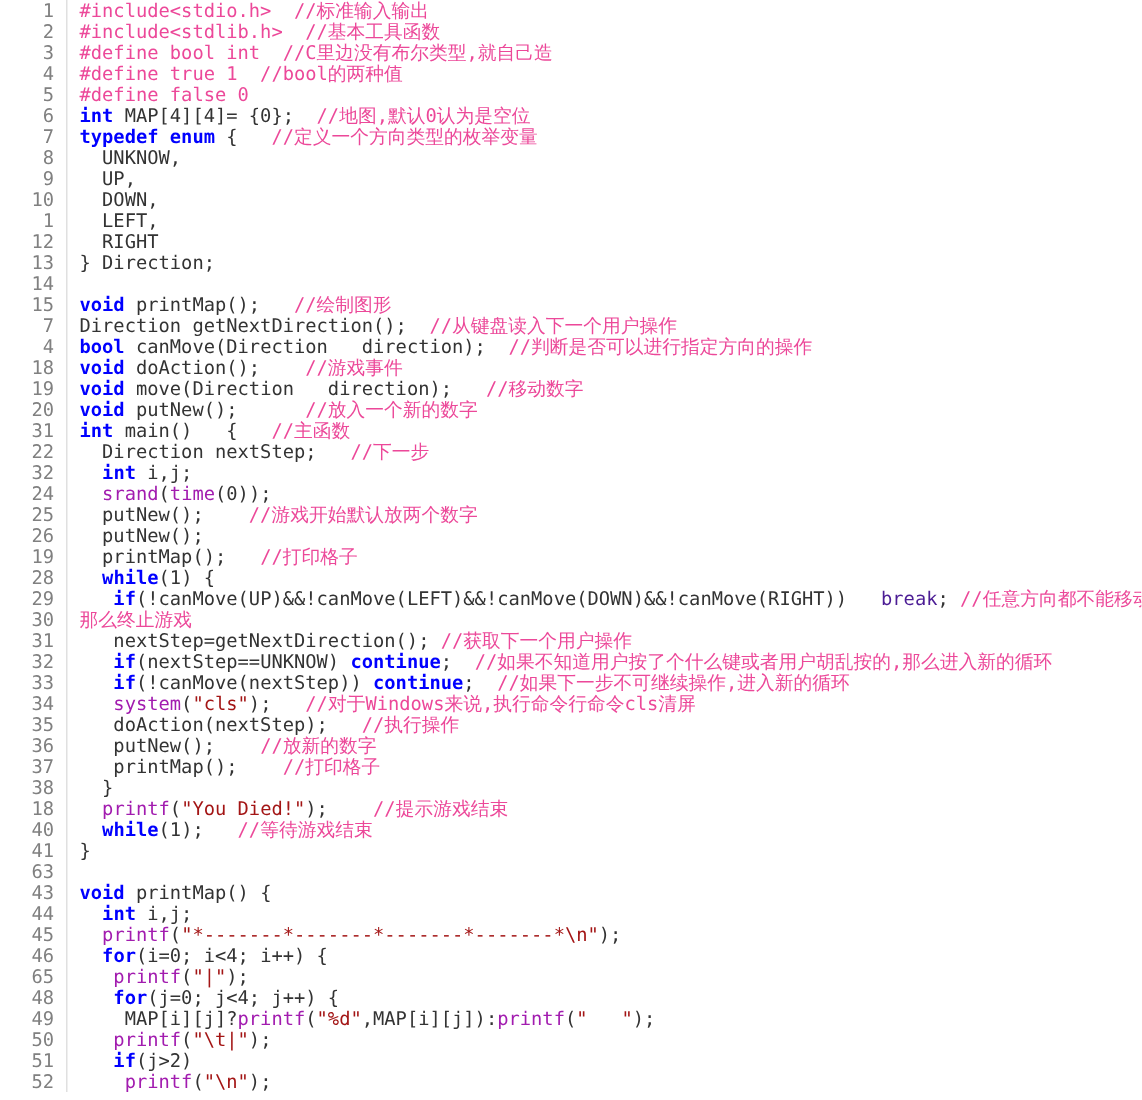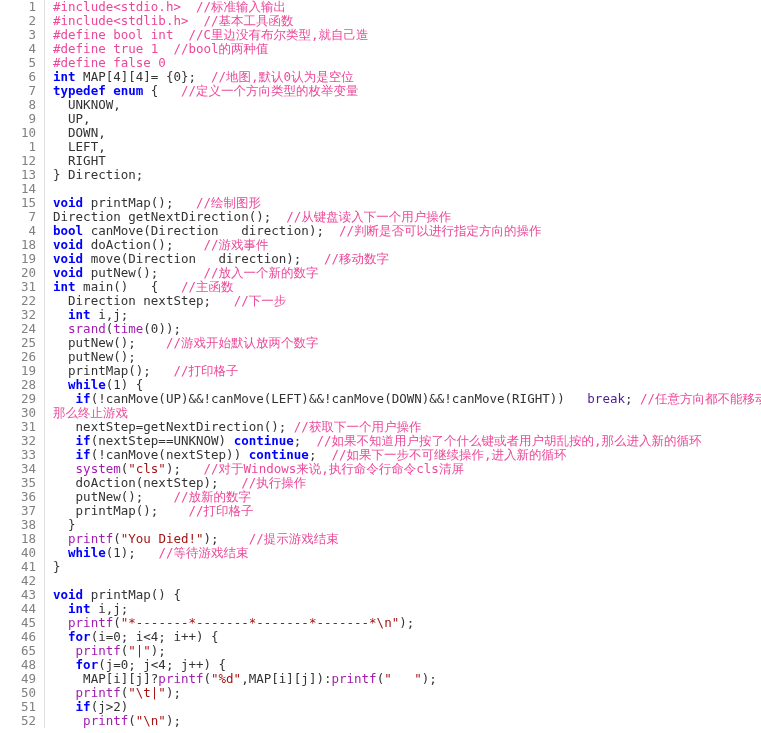--- a/index.html
+++ b/index.html
@@ -54,21 +54,21 @@
       <div>32</div>
       <div>33</div>
       <div>34</div>
       <div>35</div>
       <div>36</div>
       <div>37</div>
       <div>38</div>
       <div>18</div>
       <div>40</div>
       <div>41</div>
-      <div>42</div>
+      <div>63</div>
       <div>43</div>
       <div>44</div>
       <div>45</div>
       <div>46</div>
       <div>65</div>
       <div>48</div>
       <div>49</div>
       <div>50</div>
       <div>51</div>
       <div>52</div>

